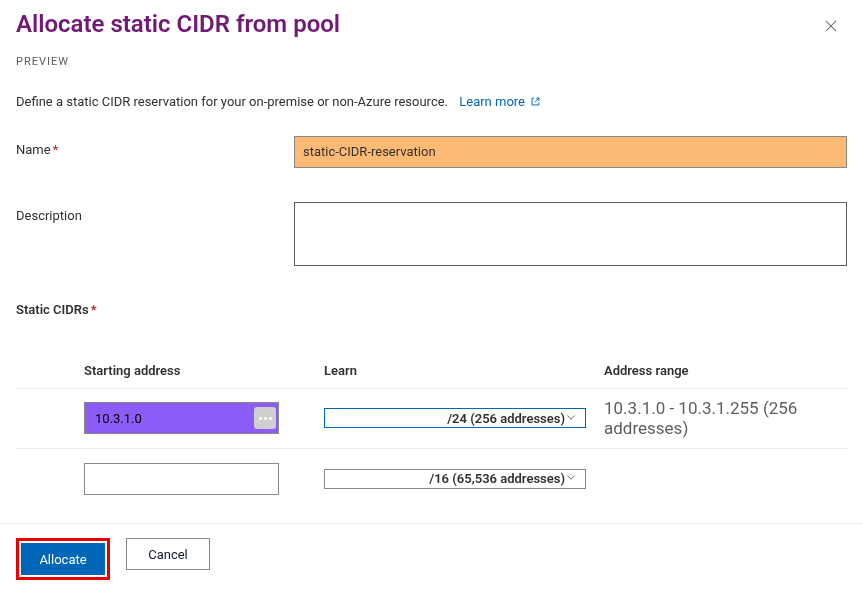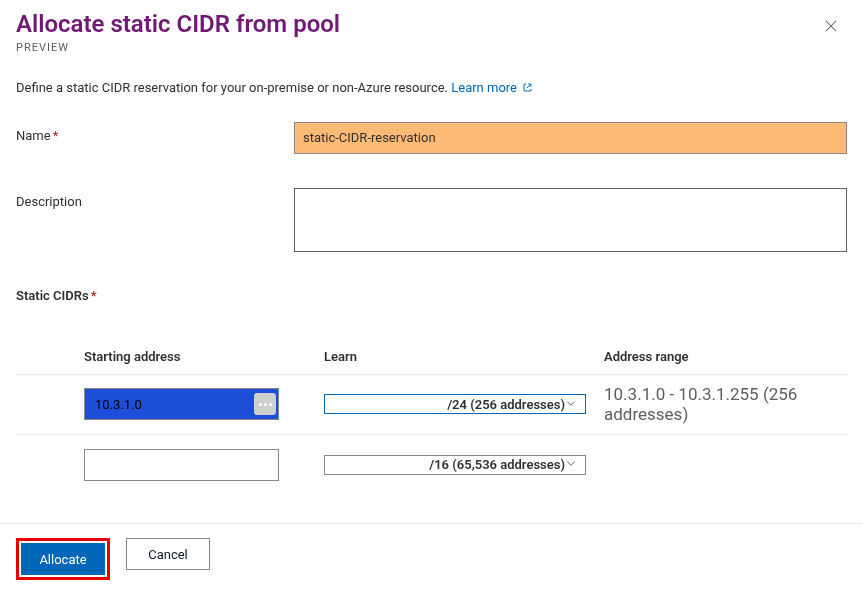--- a/index.html
+++ b/index.html
@@ -27,21 +27,21 @@
     font-size: 24px;
     font-weight: 600;
     color: #701a75;
     margin: 0;
     line-height: 1.2;
   }
   .preview-badge {
     font-size: 11px;
     letter-spacing: 1px;
     color: #605e5c;
-    margin-top: 2px;
+    margin-top: 16px;
   }
   .close-btn {
     width: 32px;
     height: 32px;
     display: flex;
     align-items: center;
     justify-content: center;
     cursor: pointer;
     color: #605e5c;
     background: none;
@@ -51,20 +51,21 @@
   .close-btn svg { width: 14px; height: 14px; }
 
   .intro {
     margin-top: 26px;
     font-size: 13px;
     color: #323130;
   }
   .learn-more {
     color: #0067b8;
     text-decoration: none;
+    margin-left: 8px;
   }
   .ext-icon { display:inline-block; vertical-align: -1px; margin-left:2px; }
 
   .form-row {
     display: flex;
     align-items: flex-start;
     margin-top: 26px;
   }
   .form-label {
     width: 278px;
@@ -134,21 +135,21 @@
 
   .start-input {
     width: 195px;
     height: 32px;
     border: 1px solid #8a8886;
     display: flex;
     align-items: center;
     padding: 0 2px 0 8px;
     font-size: 13px;
   }
-  .start-input.filled { background: #1d4ed8; }
+  .start-input.filled { background: #8b5cf6; }
   .start-input input {
     border: none;
     outline: none;
     background: transparent;
     flex: 1;
     font-family: inherit;
     font-size: 13px;
     width: 100%;
   }
   .ellipsis-btn {

